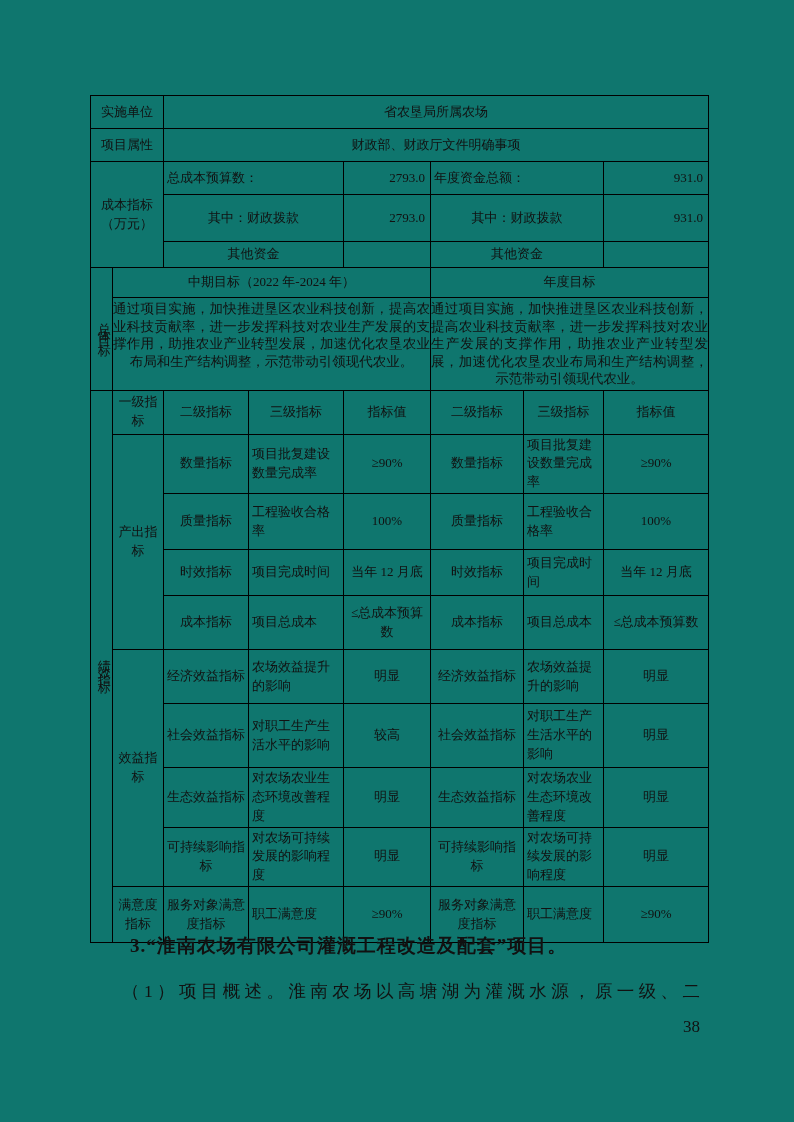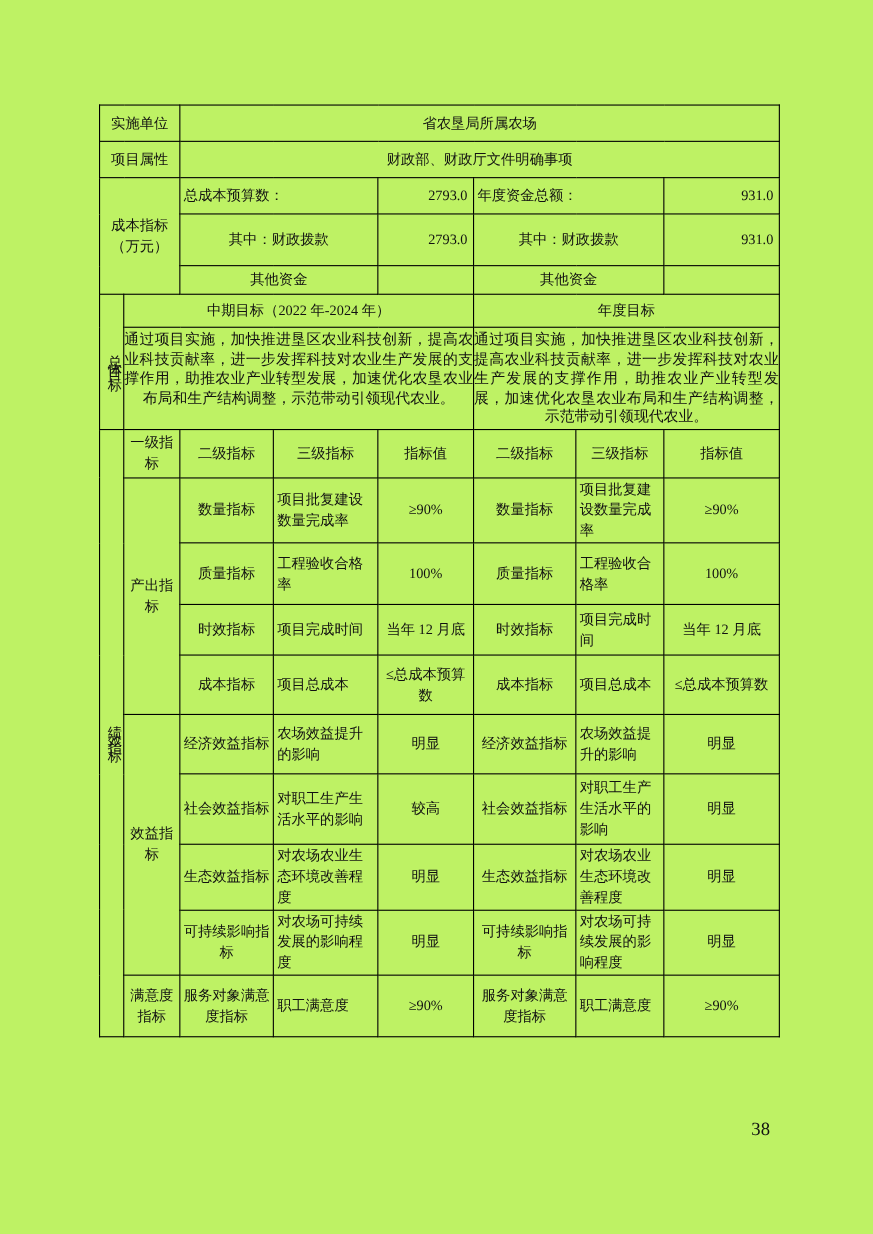--- a/index.html
+++ b/index.html
@@ -1,20 +1,20 @@
 <!DOCTYPE html>
 <html><head>
 <meta charset="utf-8">
 <style>
   html,body { margin:0; padding:0; background:#8a8a8a; }
   .page {
     position:relative;
     width:794px; height:1122px;
     margin:0 auto;
-    background:#bef264;
+    background:#0f766e;
     font-family:"Liberation Serif","DejaVu Serif",serif;
     color:#111;
     overflow:hidden;
   }
   table.doc-table {
     position:absolute; left:90px; top:95px;
     width:618px;
     border-collapse:collapse;
     table-layout:fixed;
     font-size:13px;
@@ -214,15 +214,17 @@
         <td>服务对象满意度指标</td>
         <td class="lleft">职工满意度</td>
         <td>≥90%</td>
         <td>服务对象满意度指标</td>
         <td class="lleft">职工满意度</td>
         <td>≥90%</td>
       </tr>
     </tbody>
   </table>
 
+  <div class="heading">3.“淮南农场有限公司灌溉工程改造及配套”项目。</div>
+  <div class="para">（1）项目概述。淮南农场以高塘湖为灌溉水源，原一级、二</div>
   <div class="pagenum">38</div>
 
 </div>
 
 </body></html>

